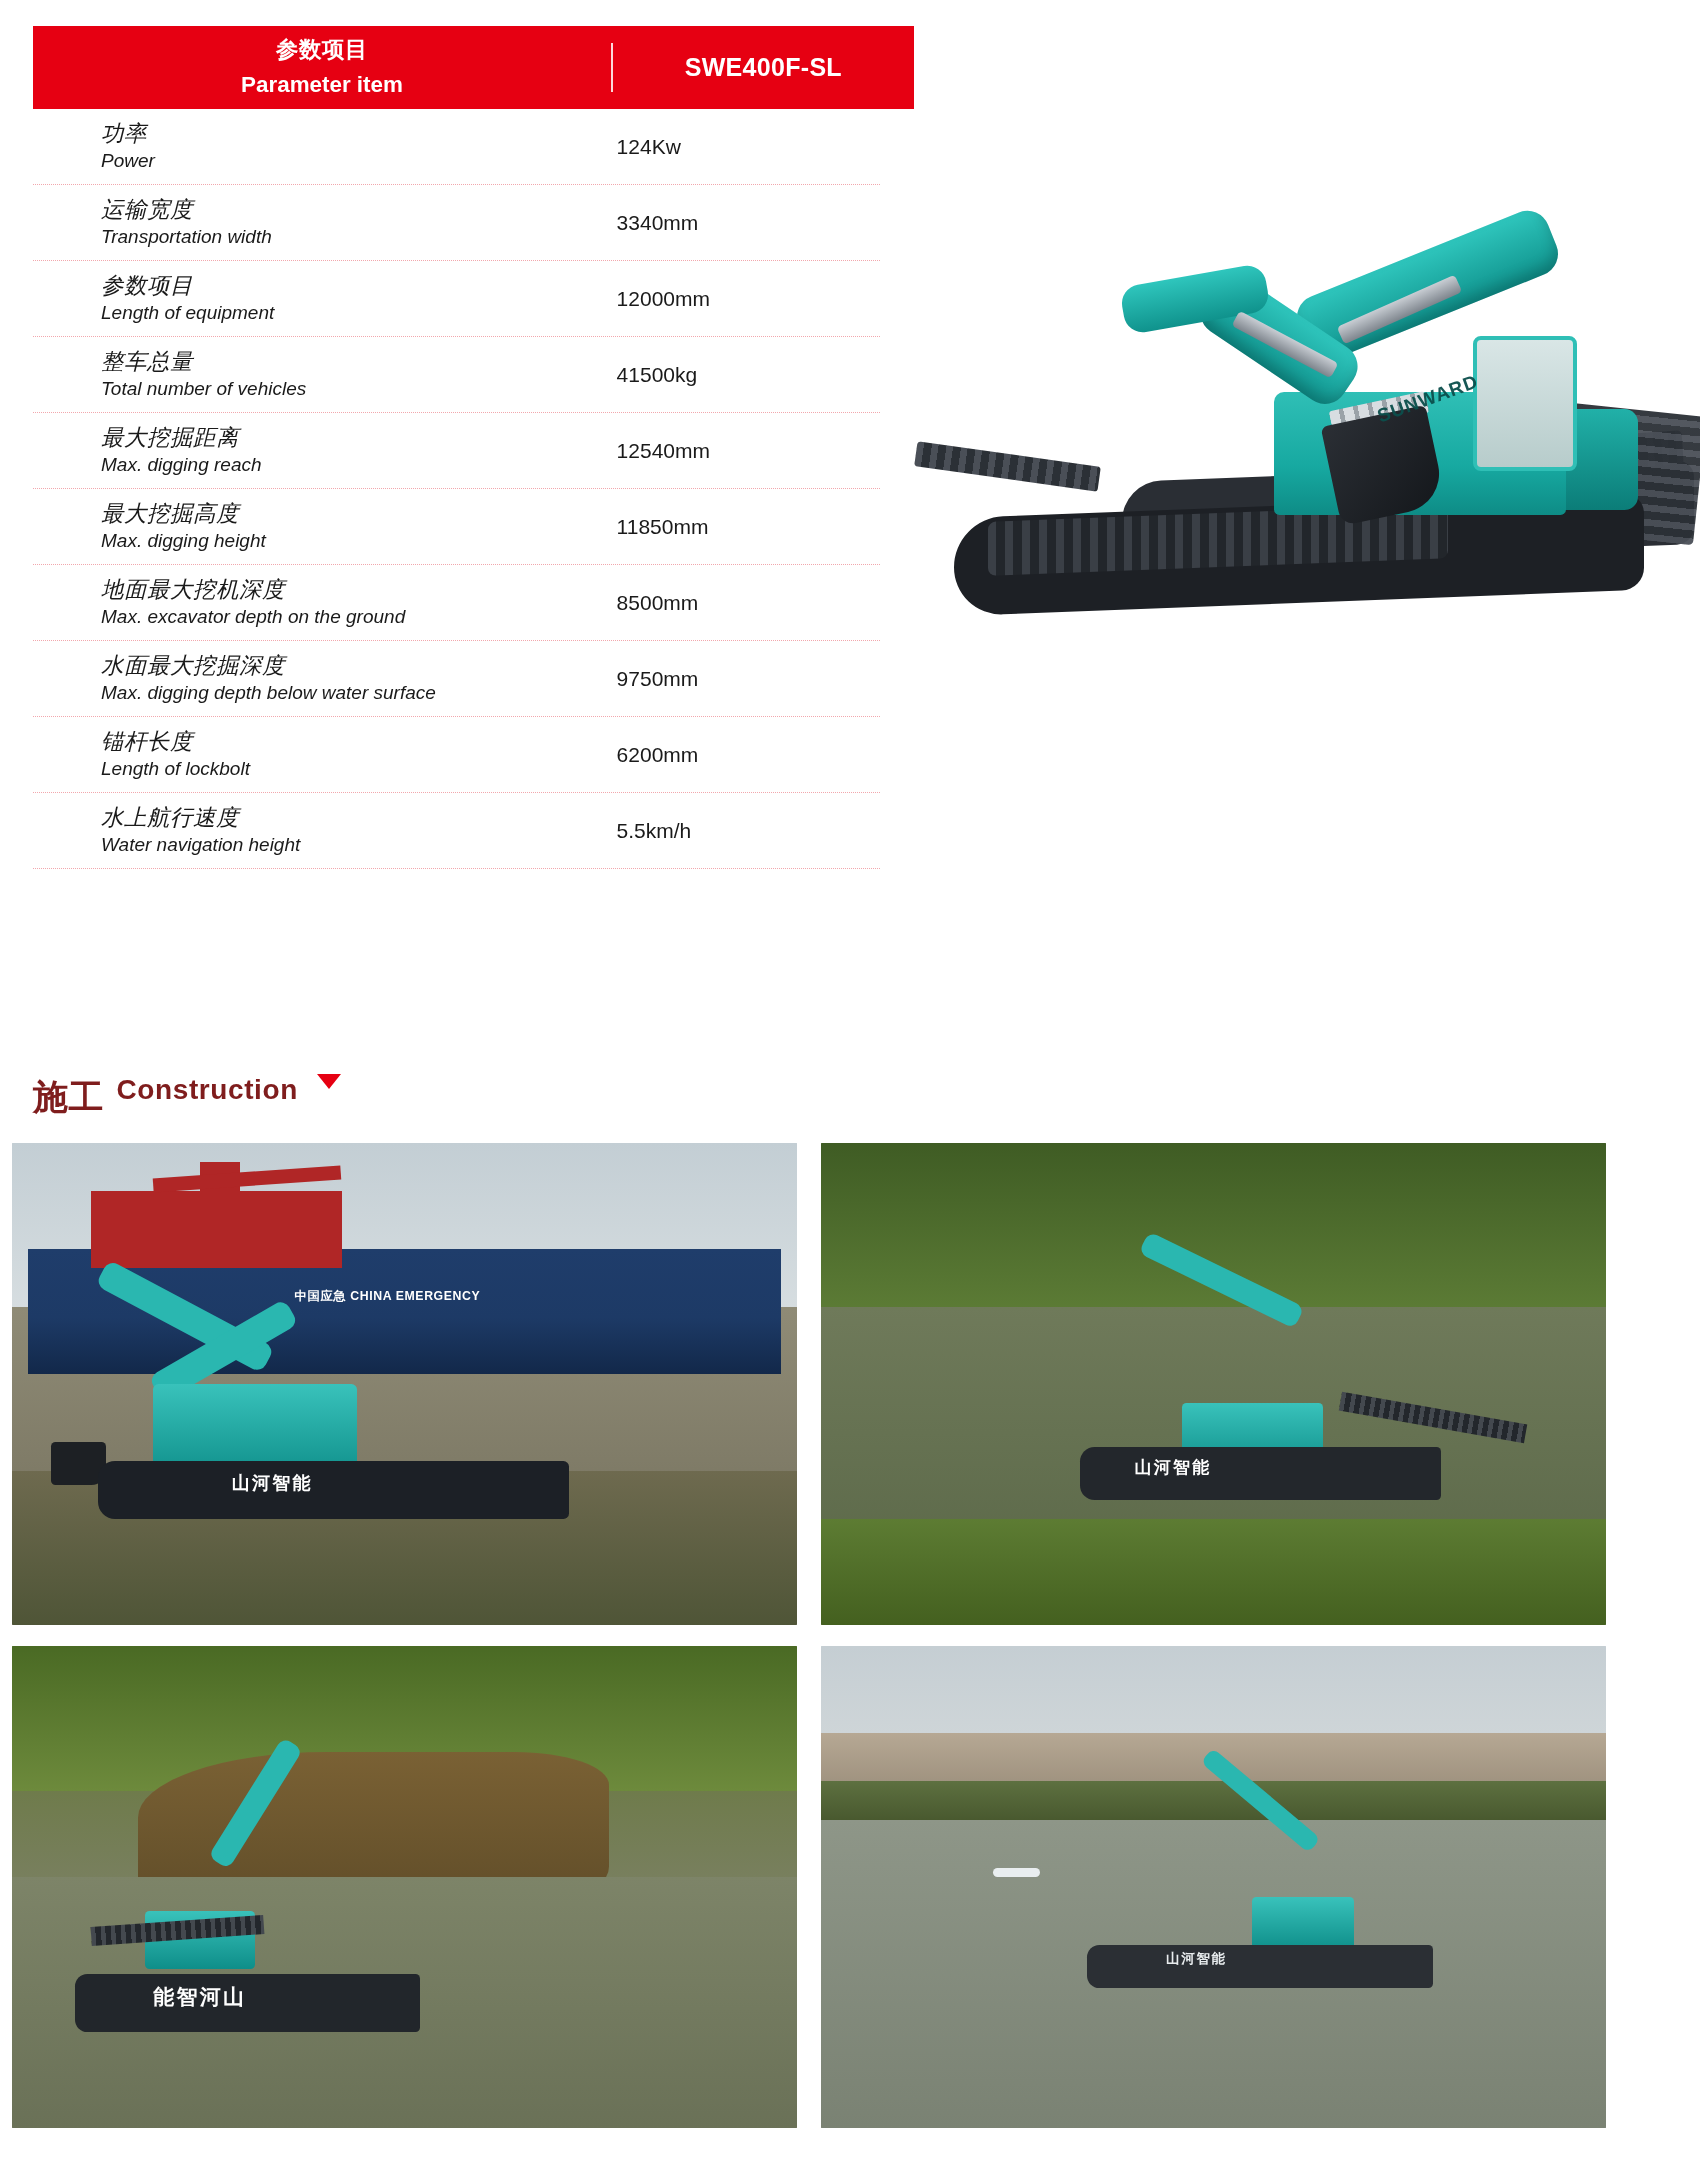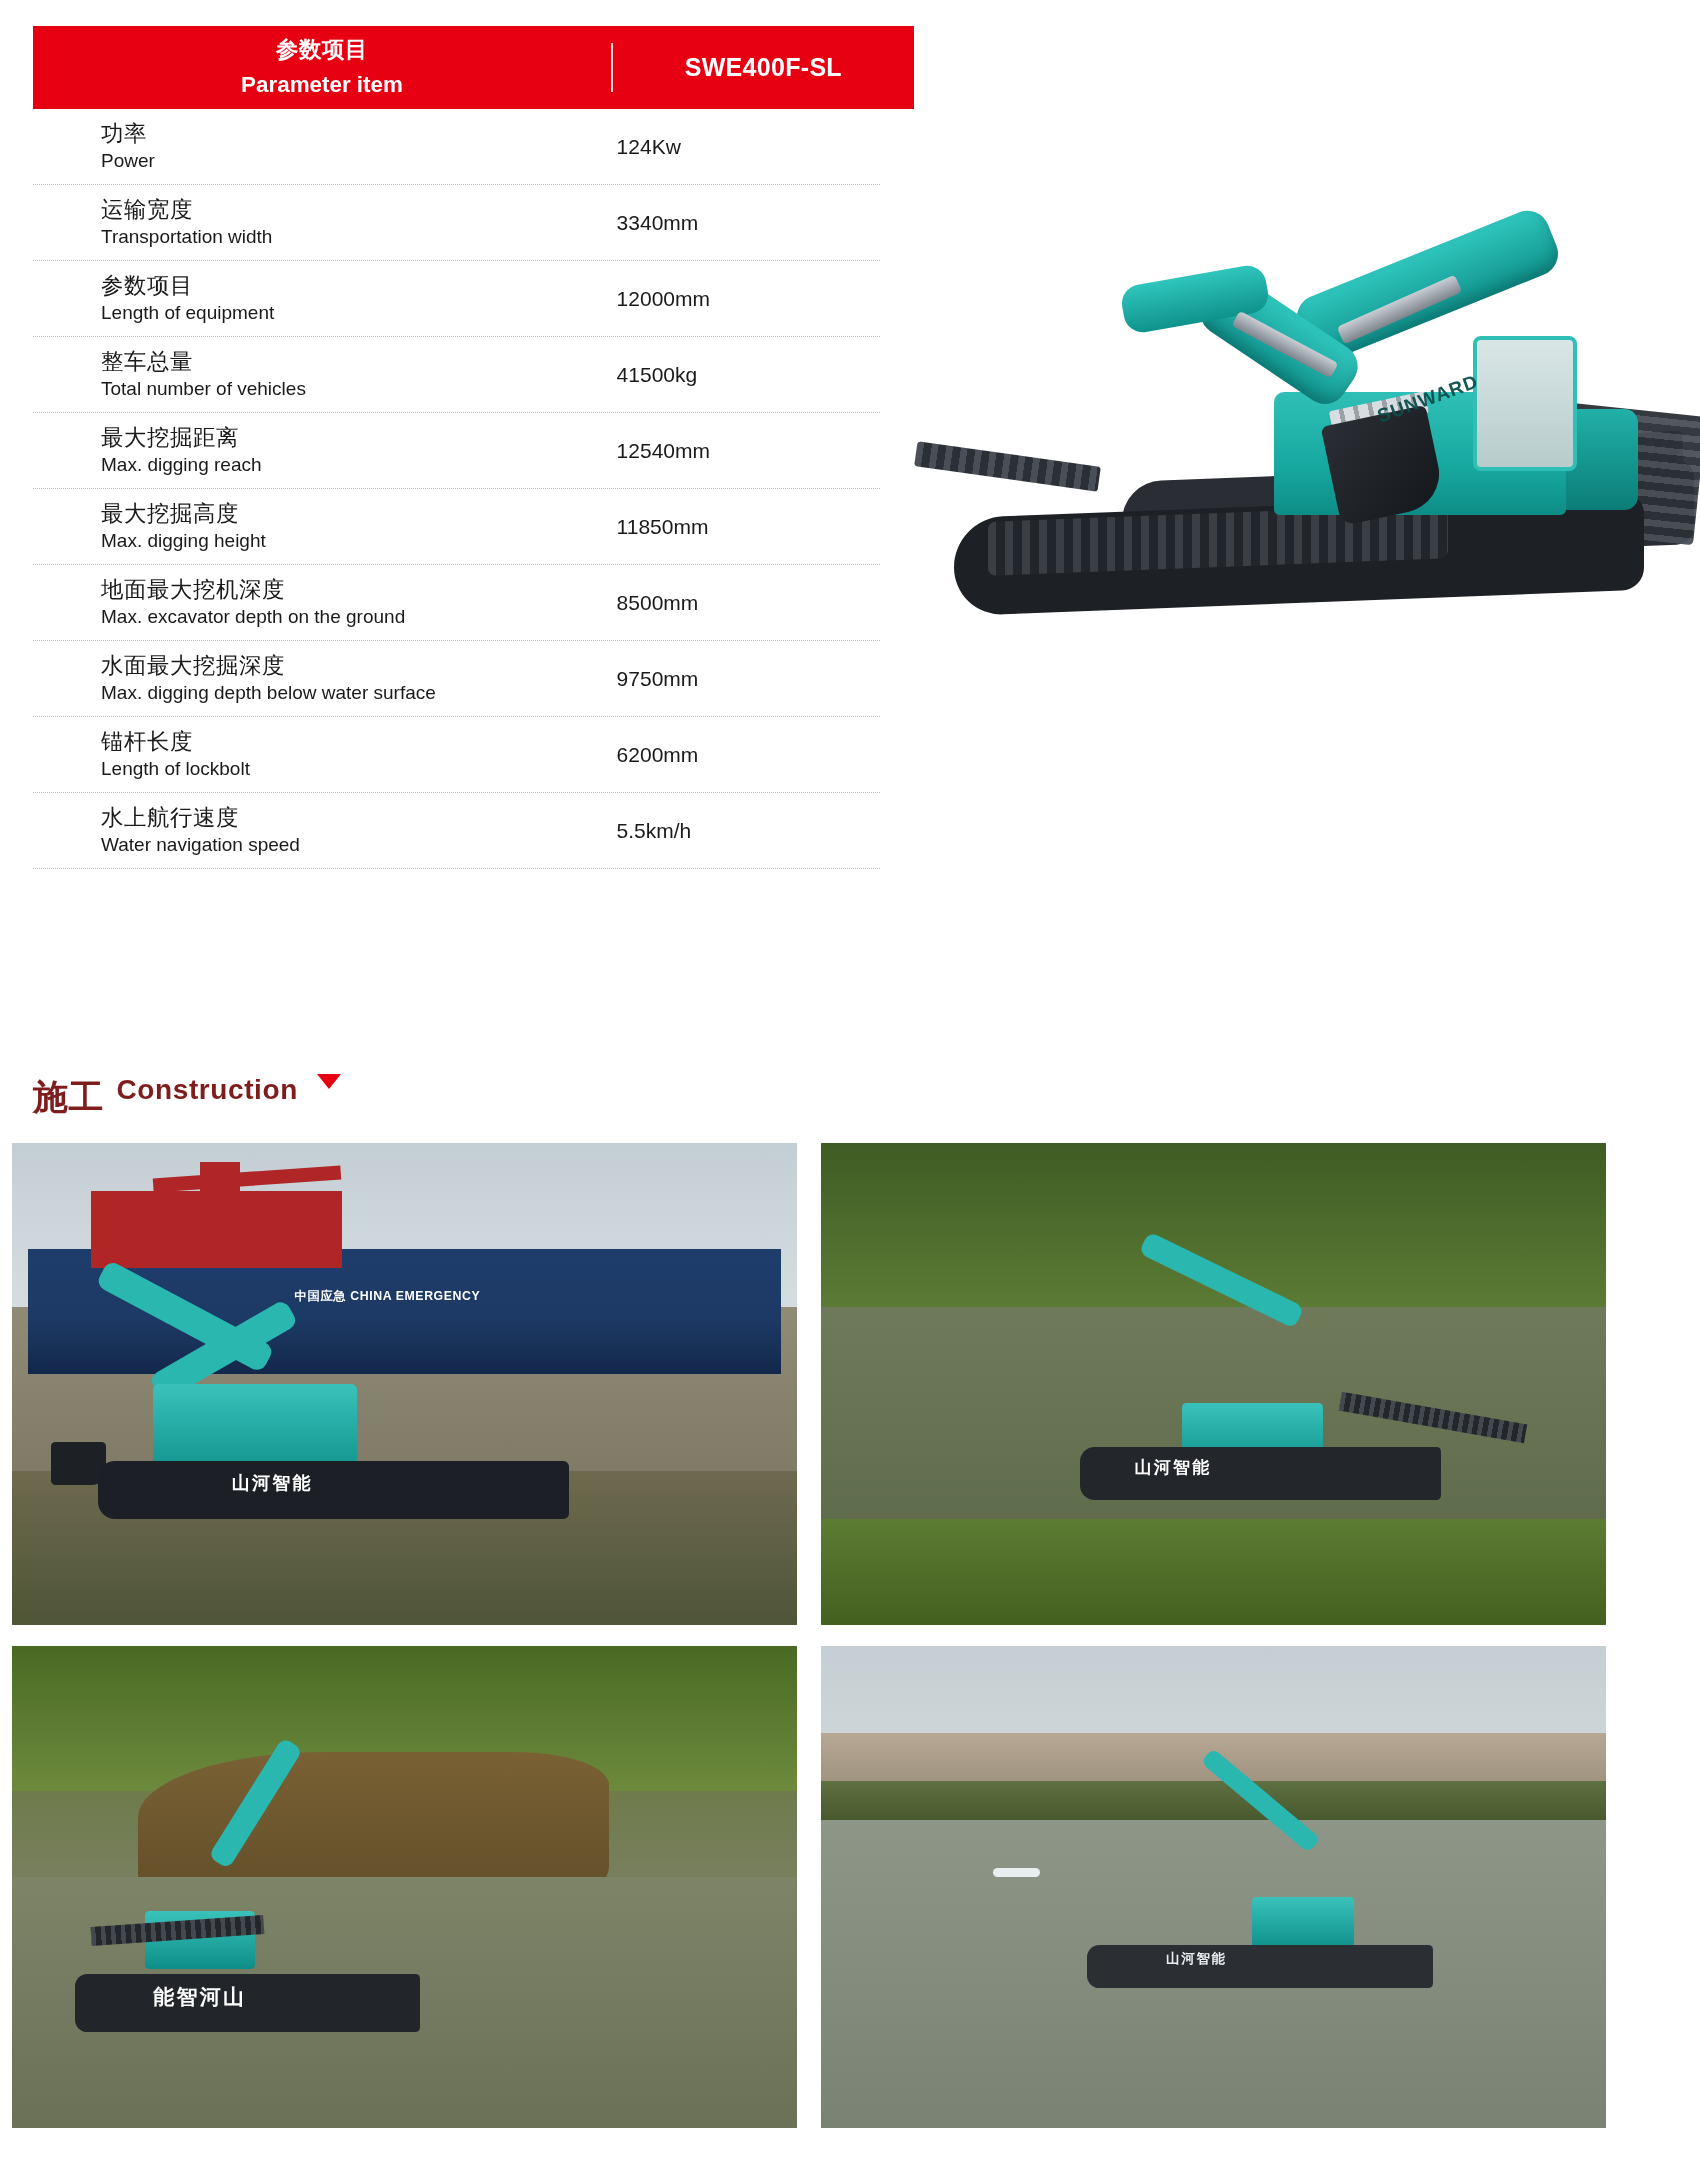--- a/index.html
+++ b/index.html
@@ -78,20 +78,21 @@
   }
   .spec-row:last-child {
     border-bottom: 1.1px dotted #f2a7ad;
   }
   .spec-row .label {
     flex: 0 0 578px;
     padding-left: 68px;
     box-sizing: border-box;
     color: #1a1a1a;
     line-height: 1.28;
+    font-style: italic;
   }
   .spec-row .label .cn {
     font-size: 22.4px;
     letter-spacing: 0.6px;
     display: block;
   }
   .spec-row .label .en {
     font-size: 19px;
     display: block;
     color: #1a1a1a;
@@ -460,21 +461,21 @@
       <div class="label">
         <span class="cn">锚杆长度</span>
         <span class="en">Length of lockbolt</span>
       </div>
       <div class="value">6200mm</div>
     </div>
 
     <div class="spec-row">
       <div class="label">
         <span class="cn">水上航行速度</span>
-        <span class="en">Water navigation speed</span>
+        <span class="en">Water navigation height</span>
       </div>
       <div class="value">5.5km/h</div>
     </div>
 
   </div>
 
   <div class="hero-photo">
     <div class="hero-sky"></div>
     <div class="exc">
       <div class="pontoon back"></div>

